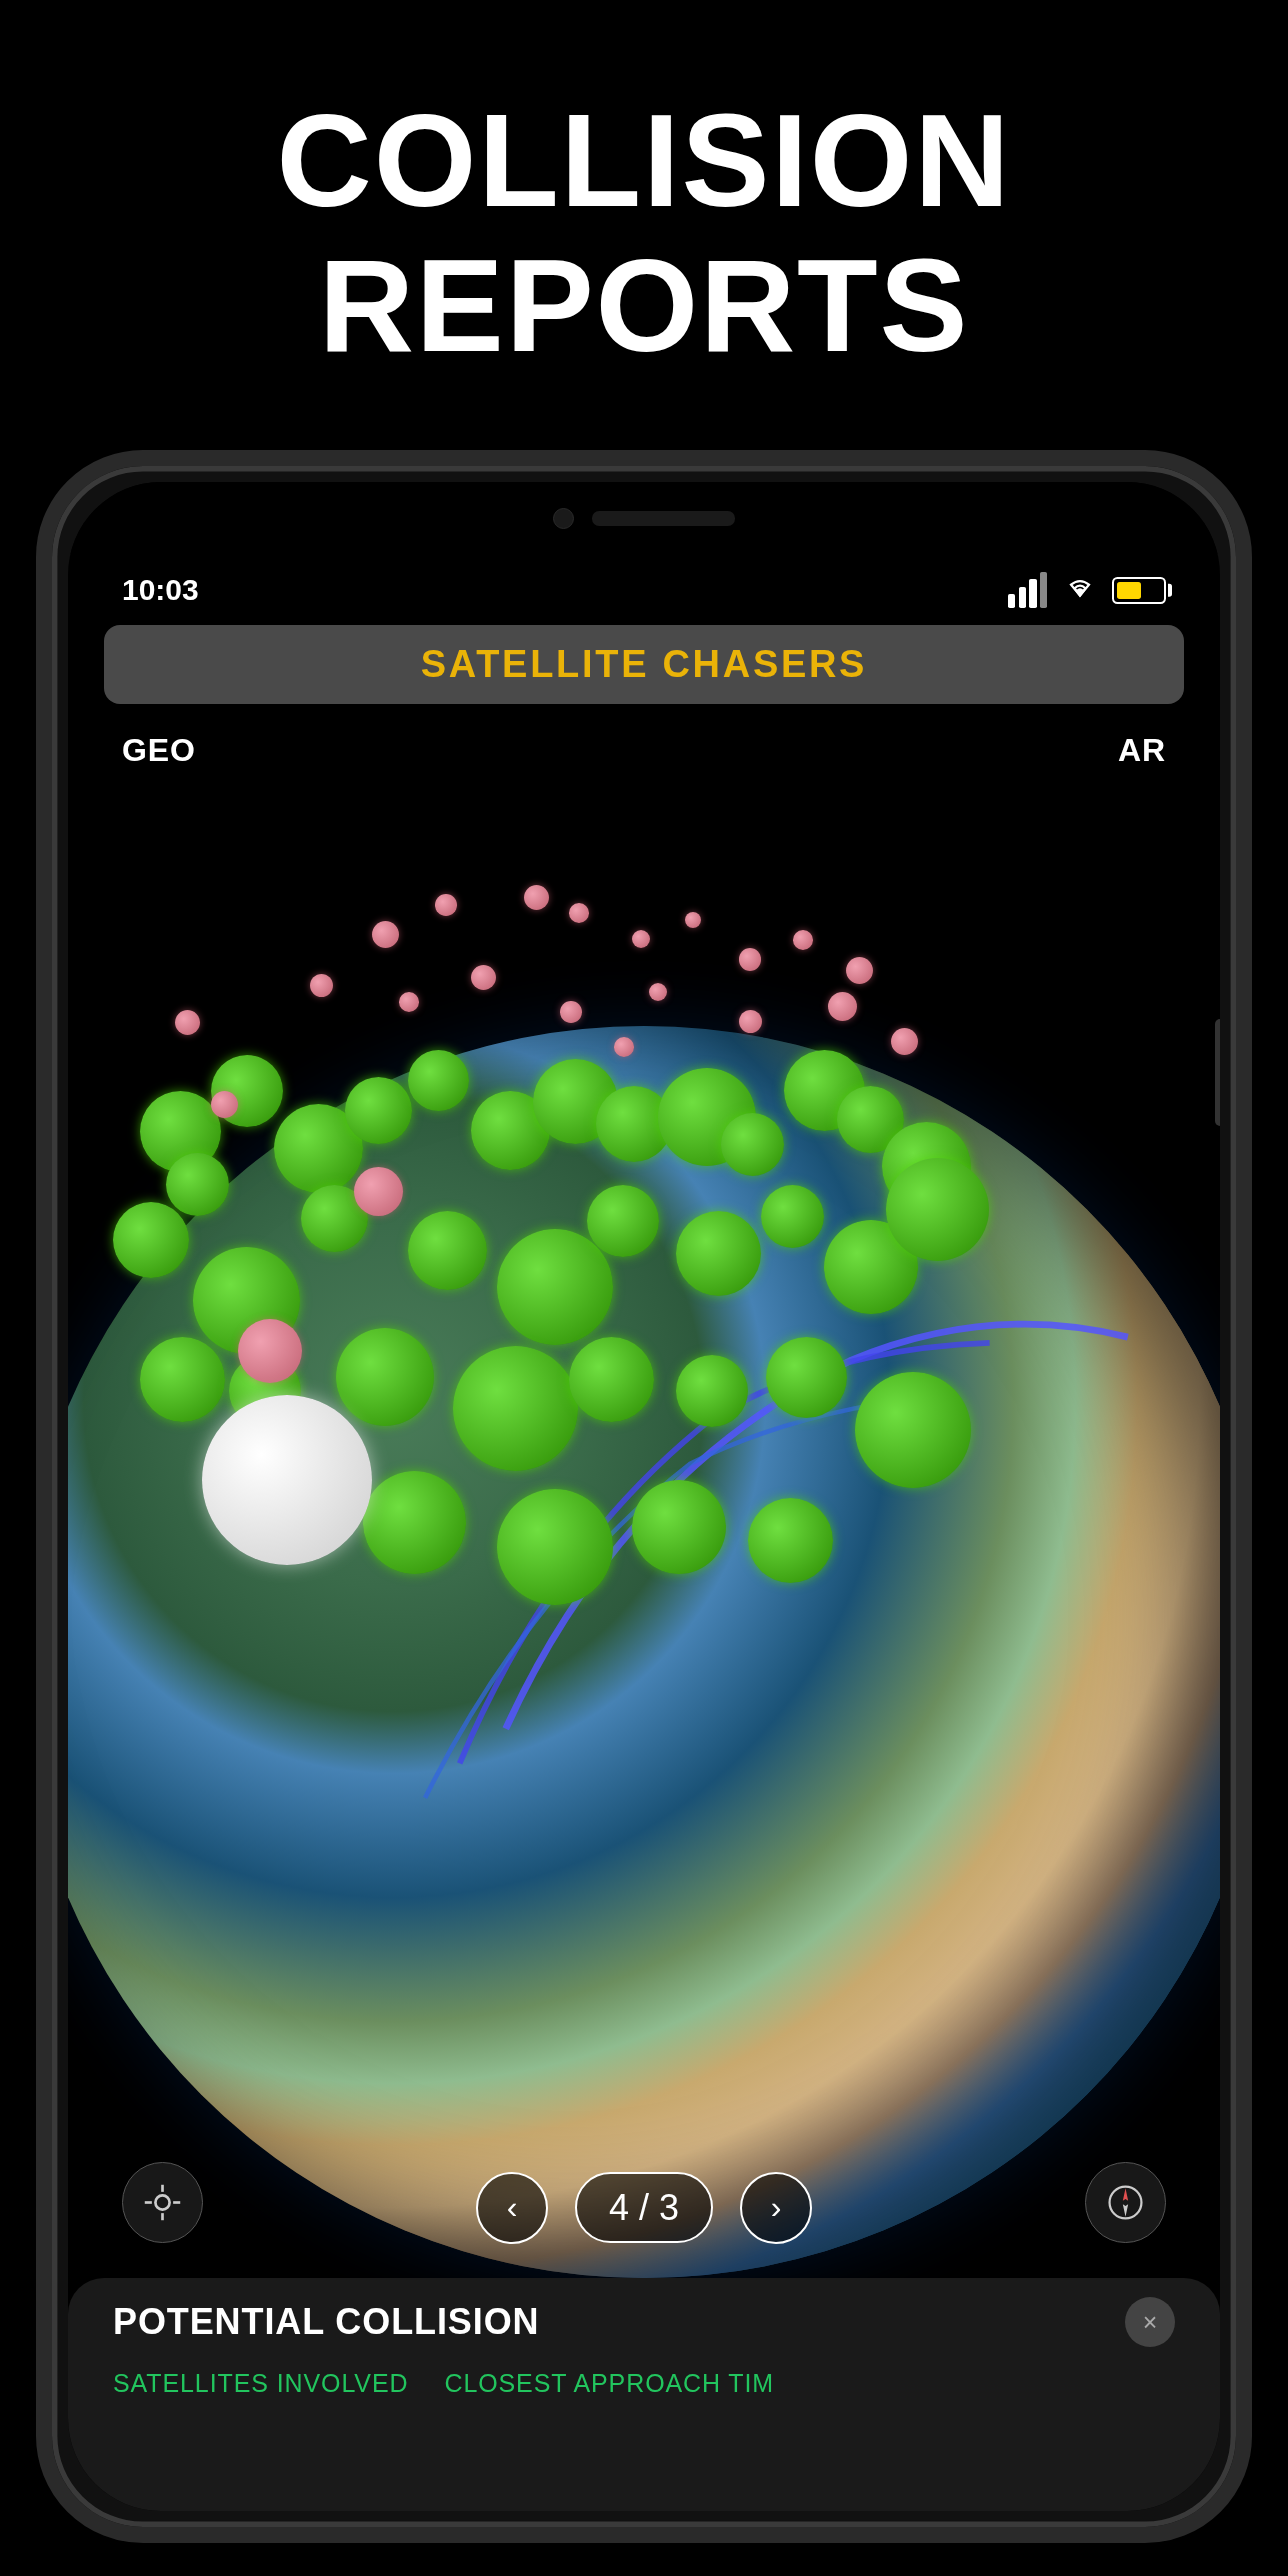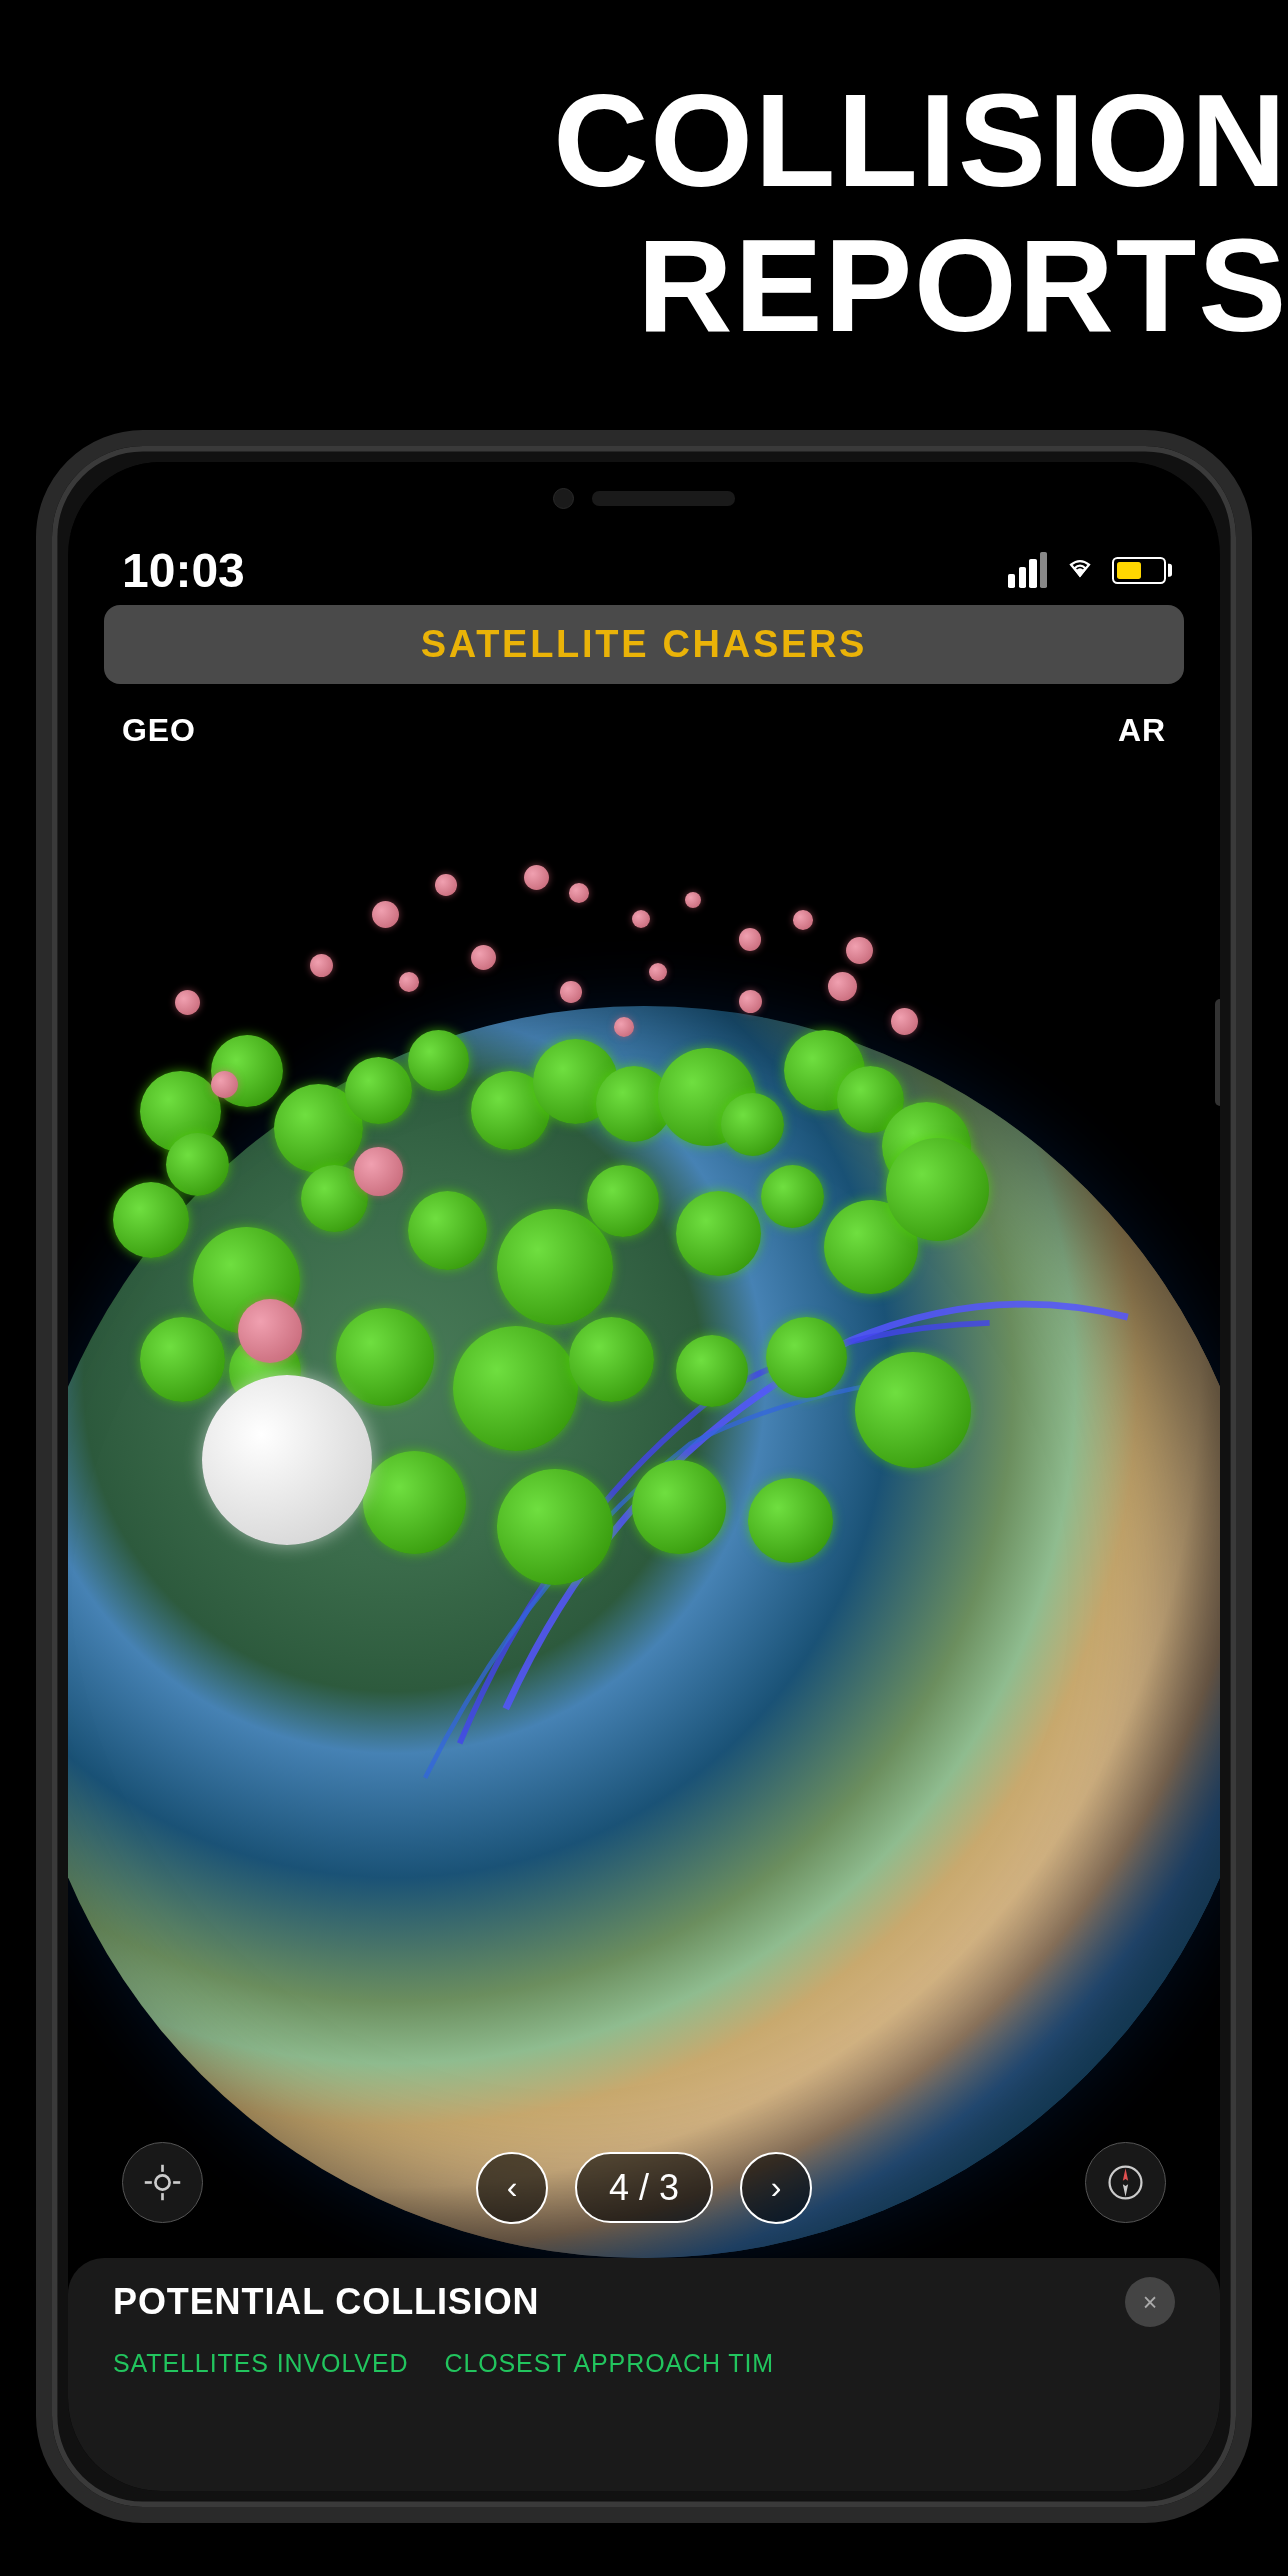--- a/index.html
+++ b/index.html
@@ -11,22 +11,22 @@
       display: flex;
       flex-direction: column;
       align-items: center;
       font-family: -apple-system, BlinkMacSystemFont, 'Helvetica Neue', Arial, sans-serif;
       overflow: hidden;
       position: relative;
     }
 
     
     .page-header {
-      margin-top: 68px;
-      text-align: right;
+      margin-top: 88px;
+      text-align: center;
       z-index: 10;
     }
 
     .collision-title {
       font-size: 132px;
       font-weight: 900;
       color: #fff;
       letter-spacing: 1.8px;
       line-height: 1.1;
     }
@@ -103,21 +103,21 @@
       top: 72px; left: 0; right: 0;
       height: 72px;
       display: flex;
       align-items: center;
       justify-content: space-between;
       padding: 0 54px;
       z-index: 20;
     }
 
     .status-time {
-      font-size: 48px;
+      font-size: 30px;
       font-weight: 600;
       color: #fff;
     }
 
     .status-icons {
       display: flex;
       align-items: center;
       gap: 14.3px;
     }
 

